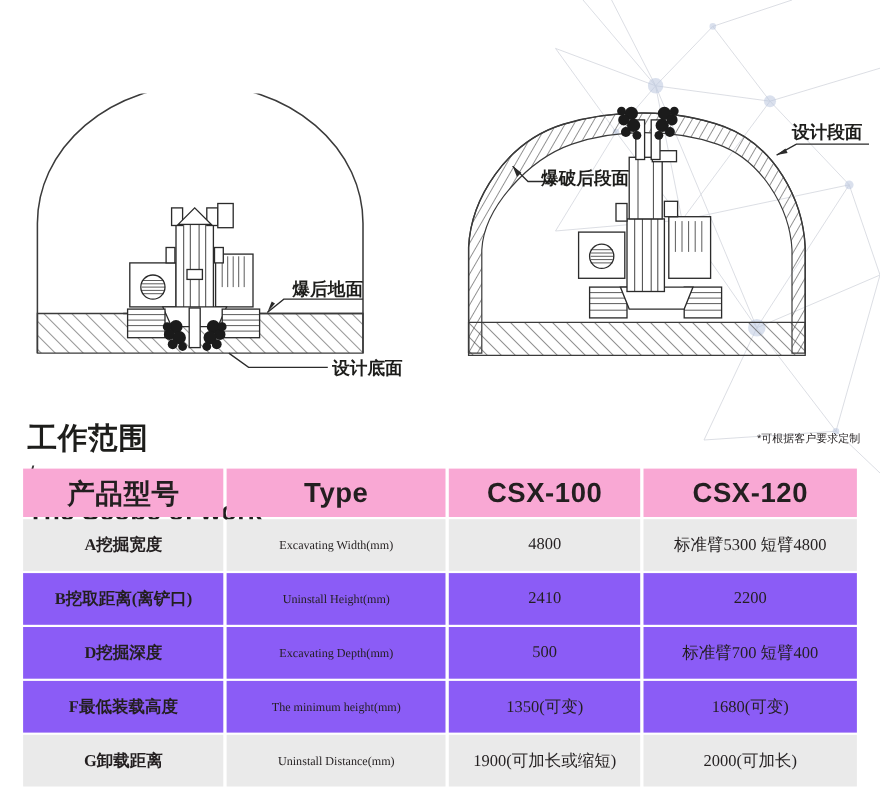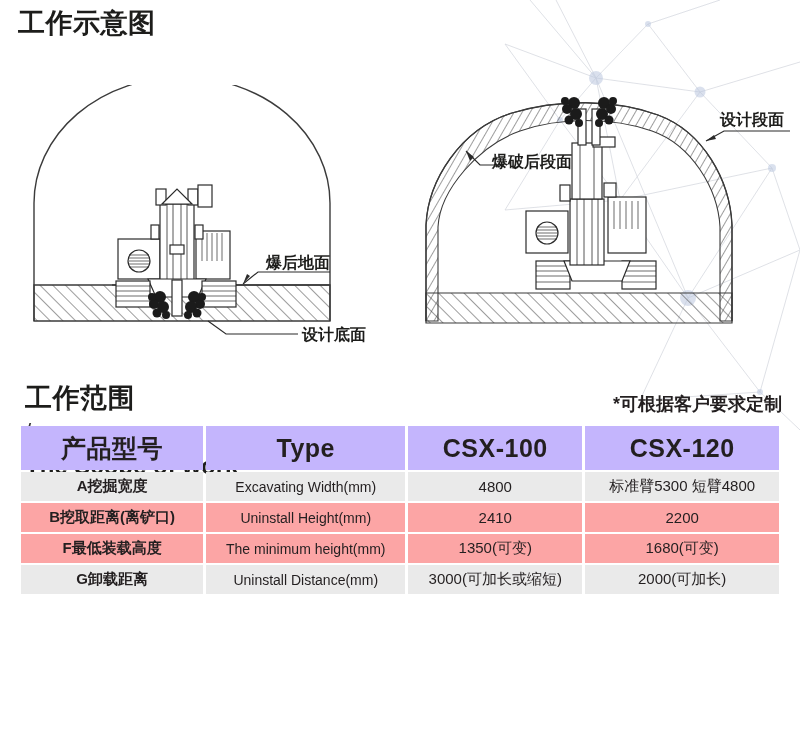--- a/index.html
+++ b/index.html
@@ -28,21 +28,21 @@
   }
   #title-top{left:18px;top:6px;font-size:27px;line-height:34px;}
 
   #title-scope{left:18px;top:381px;font-size:26px;line-height:34px;display:flex;align-items:baseline;flex-direction:column;}
   #title-scope .cn{font-size:27px;font-weight:bold;}
   #title-scope .sep{font-size:22px;font-weight:normal;margin:0 7px;color:#333;}
   #title-scope .en{font-size:24px;font-weight:bold;letter-spacing:0px;}
 
   #note-custom{
     position:absolute;right:18px;top:392px;
-    font-size:18px;font-weight:bold;color:#231f20;
+    font-size:10px;font-weight:normal;color:#231f20;
     white-space:nowrap;z-index:4;
   }
 
   
   .diagram{position:absolute;z-index:3;}
   #diagram-left{left:30px;top:85px;width:370px;height:270px;}
   #diagram-right{left:408px;top:85px;width:382px;height:270px;}
 
   .diagram svg{display:block;}
   .cnlabel{
@@ -58,40 +58,41 @@
     z-index:4;
   }
   #spec-table td,#spec-table th{
     padding:0;margin:0;
     text-align:center;vertical-align:middle;
     font-weight:normal;
     color:#231f20;
   }
   #spec-table thead th{
     height:44px;
-    background:#c4b5fd;
+    background:#f9a8d4;
     font-size:25px;
     font-weight:bold;
     letter-spacing:.5px;
     margin-left:24px;
   }
   #spec-table thead th.en-head{font-weight:bold;}
   #spec-table tbody td{
-    height:29px;
+    height:47px;
     font-size:14.5px;
     letter-spacing:0px;
+    font-family:Liberation Serif, serif;
   }
   #spec-table tbody tr.odd td{background:#eaeaea;}
-  #spec-table tbody tr.even td{background:#fca5a5;}
+  #spec-table tbody tr.even td{background:#8b5cf6;}
   #spec-table col.c1{width:185px;}
   #spec-table col.c2{width:201px;}
   #spec-table col.c3{width:176px;}
   #spec-table col.c4{width:196px;}
   #spec-table tbody td.label{font-weight:bold;font-size:15px;}
-  #spec-table tbody td.type{font-size:14px;}
+  #spec-table tbody td.type{font-size:11px;}
   #spec-table tbody td.val{font-size:15px;}
 </style>
 </head>
 <body>
 
 <div id="page">
 
   <svg class="netbg" viewBox="0 0 800 738" preserveAspectRatio="none">
     <g stroke="#c9cdd6" stroke-width="0.8" fill="none" opacity="0.75">
       <path d="M530 0 L596 78"></path>
@@ -127,21 +128,20 @@
       <circle cx="700" cy="92" r="5.5"></circle>
       <circle cx="648" cy="24" r="3"></circle>
       <circle cx="620" cy="200" r="3"></circle>
       <circle cx="772" cy="168" r="4"></circle>
       <circle cx="688" cy="298" r="8"></circle>
       <circle cx="560" cy="120" r="3"></circle>
       <circle cx="760" cy="392" r="3"></circle>
     </g>
   </svg>
 
-  <div class="sec-title" id="title-top">工作示意图</div>
 
   <div class="diagram" id="diagram-left">
     <svg width="370" height="270" viewBox="0 0 370 270">
       <defs>
         <pattern id="hatchL" width="9" height="9" patternTransform="rotate(-45)" patternUnits="userSpaceOnUse">
           <line x1="0" y1="0" x2="0" y2="9" stroke="#3c3c3c" stroke-width="1"></line>
         </pattern>
       </defs>
 
       <path d="M4 236 L4 118 A148 126 0 0 1 300 118 L300 236" fill="none" stroke="#3b3b3b" stroke-width="1.4"></path>
@@ -363,27 +363,33 @@
           <td class="val">4800</td>
           <td class="val">标准臂5300 短臂4800</td>
         </tr>
         <tr class="even">
           <td class="label">B挖取距离(离铲口)</td>
           <td class="type">Uninstall Height(mm)</td>
           <td class="val">2410</td>
           <td class="val">2200</td>
         </tr>
         <tr class="even">
+          <td class="label">D挖掘深度</td>
+          <td class="type">Excavating Depth(mm)</td>
+          <td class="val">500</td>
+          <td class="val">标准臂700 短臂400</td>
+        </tr>
+        <tr class="even">
           <td class="label">F最低装载高度</td>
           <td class="type">The minimum height(mm)</td>
           <td class="val">1350(可变)</td>
           <td class="val">1680(可变)</td>
         </tr>
         <tr class="odd">
           <td class="label">G卸载距离</td>
           <td class="type">Uninstall Distance(mm)</td>
-          <td class="val">3000(可加长或缩短)</td>
+          <td class="val">1900(可加长或缩短)</td>
           <td class="val">2000(可加长)</td>
         </tr>
       </tbody>
   </table>
 
 </div>
 
 </body></html>

